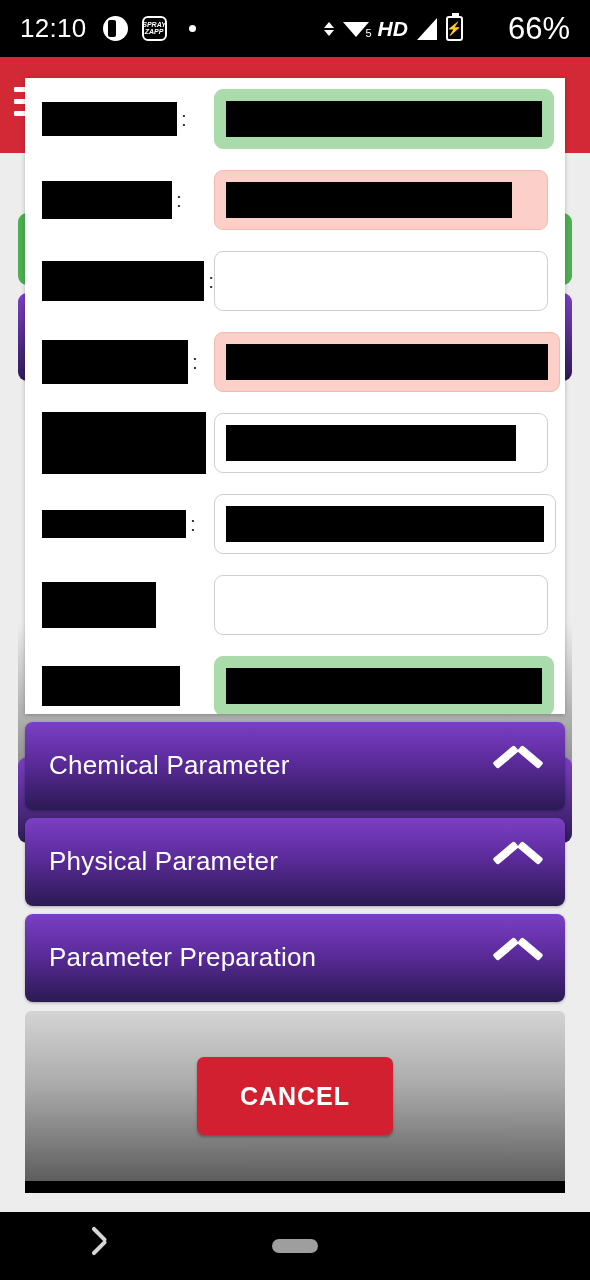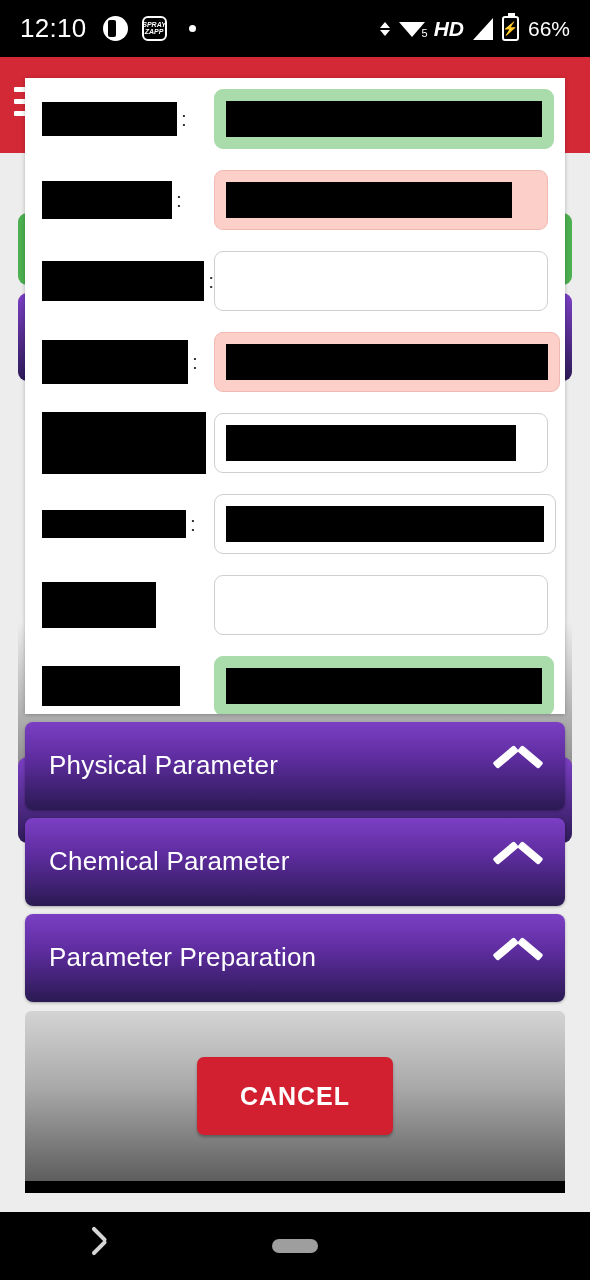--- a/index.html
+++ b/index.html
@@ -52,21 +52,21 @@
     width:0;height:0;border-left:20px solid transparent;border-bottom:22px solid #fff;
   }
   .ic-battery{
     width:17px; height:25px; border:2px solid #fff; border-radius:3px; position:relative;
     display:flex; align-items:center; justify-content:center;
   }
   .ic-battery:before{
     content:""; position:absolute; top:-5px; left:4px; width:7px; height:3px; background:#fff;
   }
   .ic-battery span{ font-size:13px; line-height:1; }
-  .sb-batt-pct{ font-size:21px; }
+  .sb-batt-pct{ font-size:31px;margin-left:36px; }
 
   
   .app-bg{ position:absolute; top:57px; left:0; width:590px; height:1155px; background:#ededed; }
   .app-header{ position:absolute; top:0; left:0; width:590px; height:96px; background:#d32836; }
   .hamburger{ position:absolute; top:30px; left:14px; width:34px; }
   .hamburger i{ display:block; height:5px; background:#fff; border-radius:1px; margin-bottom:7px; }
 
   .bg-strip{ position:absolute; left:18px; width:554px; border-radius:9px; }
   .bg-green{ top:156px; height:72px; background:#4caf50; }
   .bg-purple1{ top:236px; height:88px; background:linear-gradient(#7b3fc4,#2d1a57); }
@@ -254,25 +254,25 @@
             <span class="redact" style="width: 138px; height: 40px;"></span>
           </div>
           <div class="finput green">
             <span class="val" style="width: 316px;"></span>
           </div>
         </div>
       </div>
 
     <div id="sections-host">
         <div class="acc">
+          <span class="acc-label">Chemical Parameter</span>
+          <span class="chev"></span>
+        </div>
+        <div class="acc">
           <span class="acc-label">Physical Parameter</span>
-          <span class="chev"></span>
-        </div>
-        <div class="acc">
-          <span class="acc-label">Chemical Parameter</span>
           <span class="chev"></span>
         </div>
         <div class="acc">
           <span class="acc-label">Parameter Preparation</span>
           <span class="chev"></span>
         </div>
       </div>
 
     <div class="footer">
       <button class="btn">CANCEL</button>

